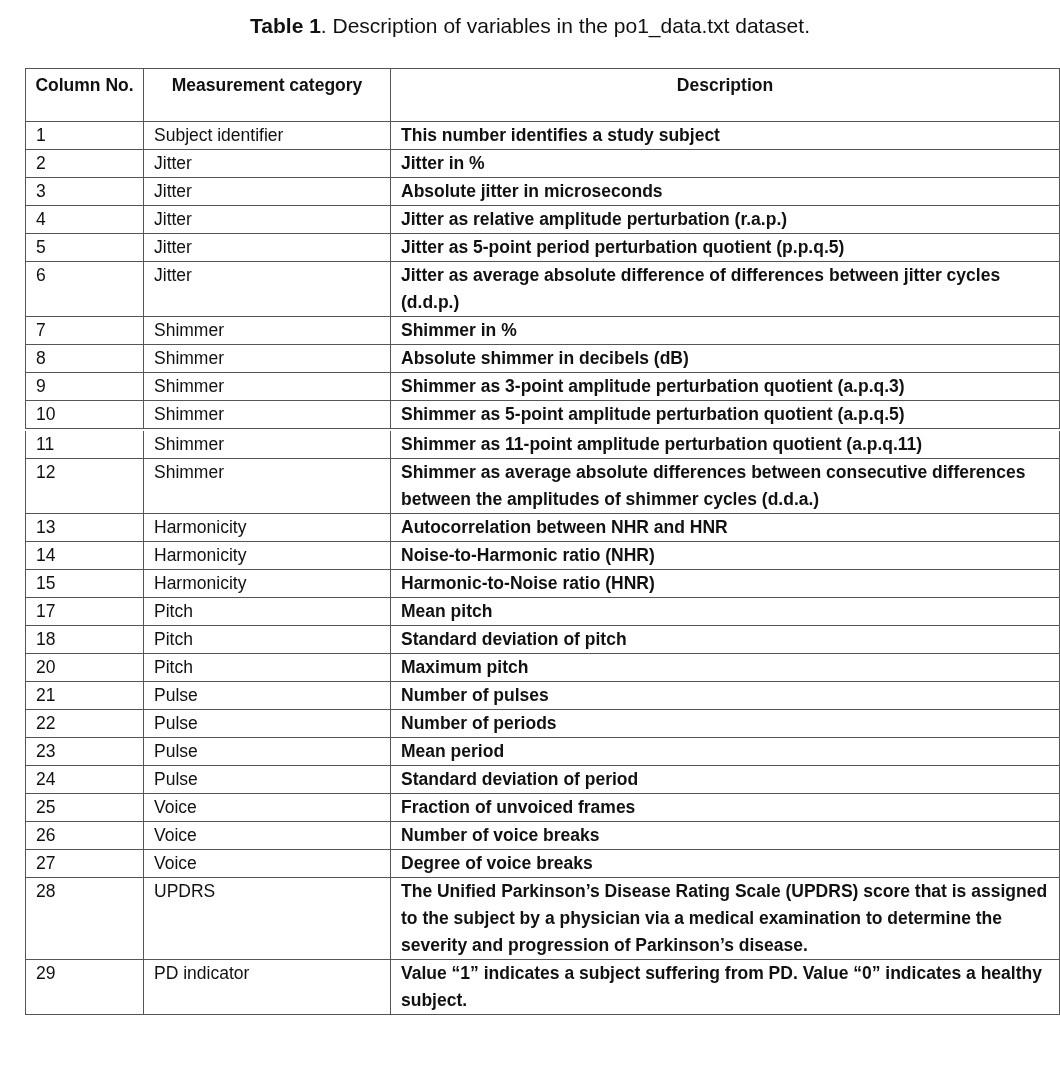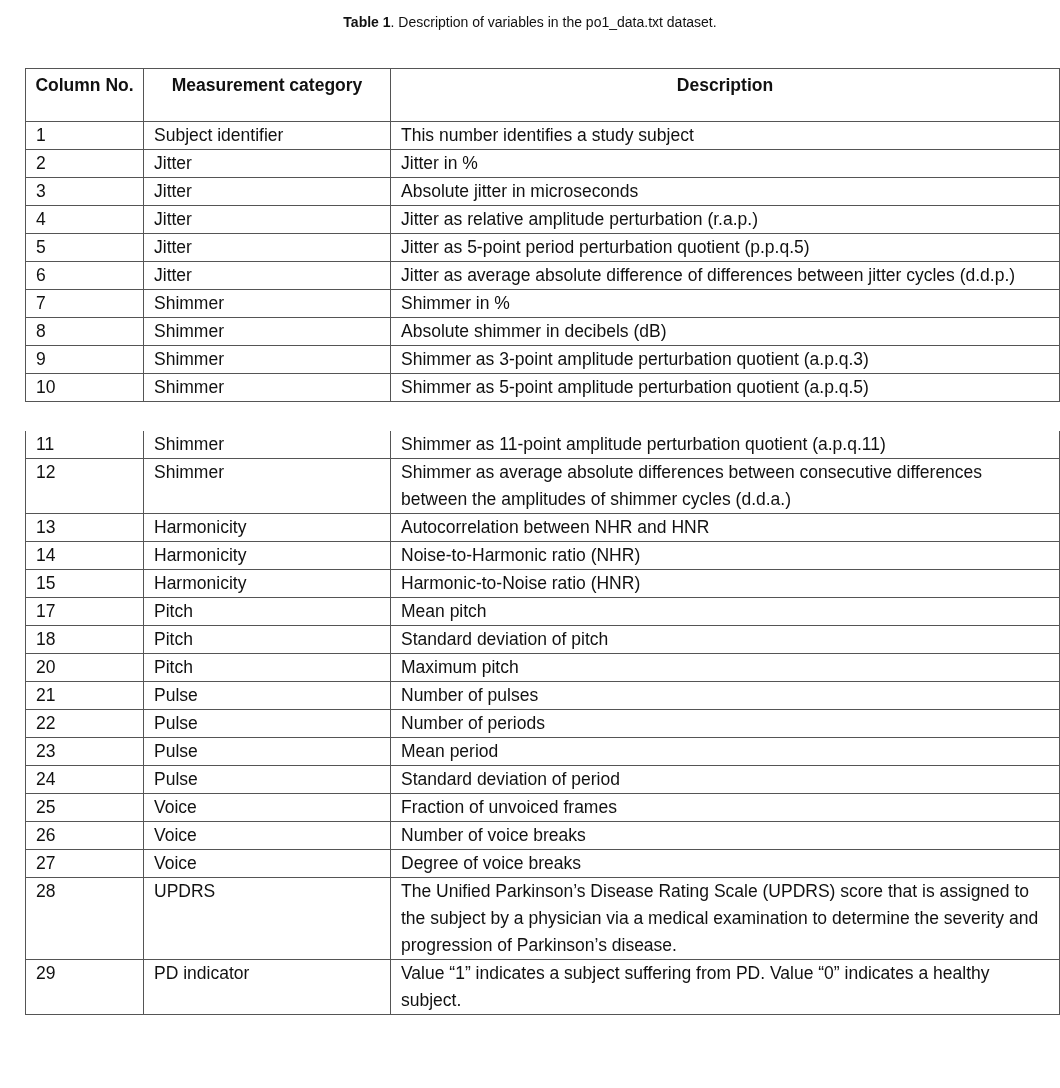--- a/index.html
+++ b/index.html
@@ -1,24 +1,24 @@
 <!DOCTYPE html>
 <html><head>
 <meta charset="utf-8">
 <style>
   html, body { margin:0; padding:0; background:#ffffff; }
   body { width:1060px; height:1088px; position:relative; font-family:"Liberation Sans", sans-serif; color:#111; overflow:hidden; }
-  .caption { position:absolute; top:14px; left:0; width:1060px; text-align:center; font-size:14px; }
+  .caption { position:absolute; top:14px; left:0; width:1060px; text-align:center; font-size:21px; }
   .caption b { font-weight:bold; }
   table { position:absolute; left:25px; border-collapse:collapse; font-size:17.5px; table-layout:fixed; }
   td, th { border:1.5px solid #555; padding:0 0 0 0; vertical-align:top; line-height:27px; }
   th { font-weight:bold; text-align:center; line-height:28px; padding-top:2px; height:50px; }
   td.c1 { width:107px; padding-left:10px; }
   td.c2 { width:236px; padding-left:10px;margin-top:48px; }
-  td.c3 { width:652px; padding-left:10px; padding-right:6px; }
+  td.c3 { width:652px; padding-left:10px; padding-right:6px;font-weight:bold; }
   #t1 { top:68px;padding-left:23px; }
   #t2 { top:431px; }
   #t2 tr:first-child td { border-top:none; }
   .colw1 { width:107px; } .colw2 { width:246px; } .colw3 { width:662px;margin-left:48px; }
 </style>
 </head>
 <body>
 
 <div class="caption"><b>Table 1</b><span>. Description of variables in the po1_data.txt dataset.</span></div>
 

